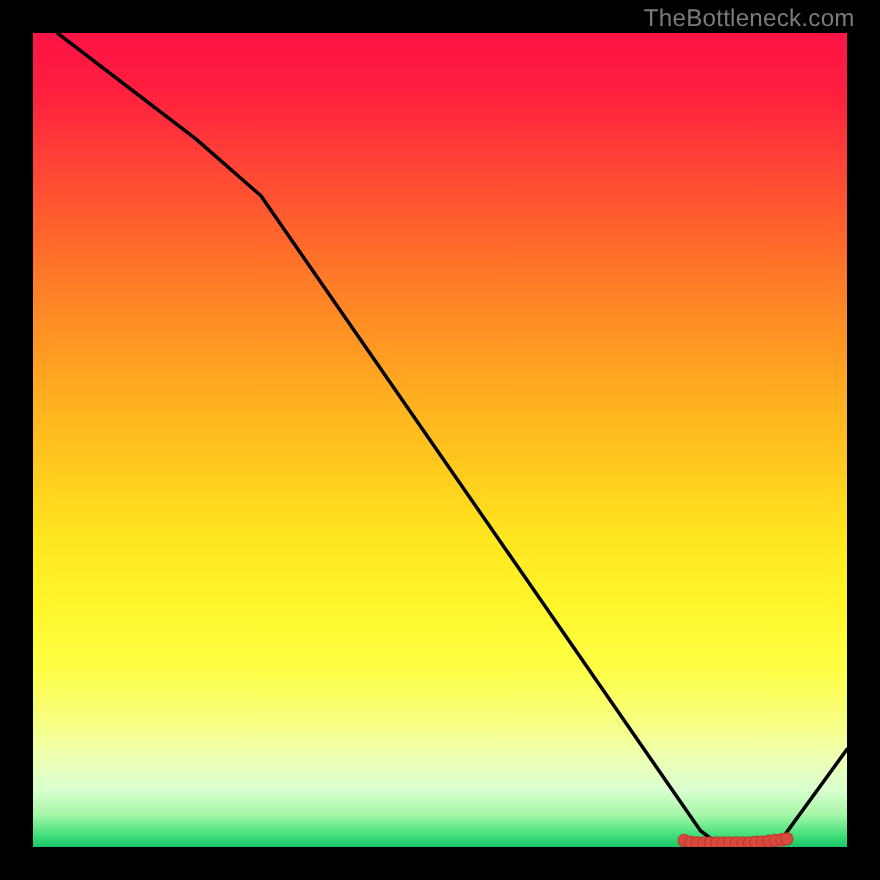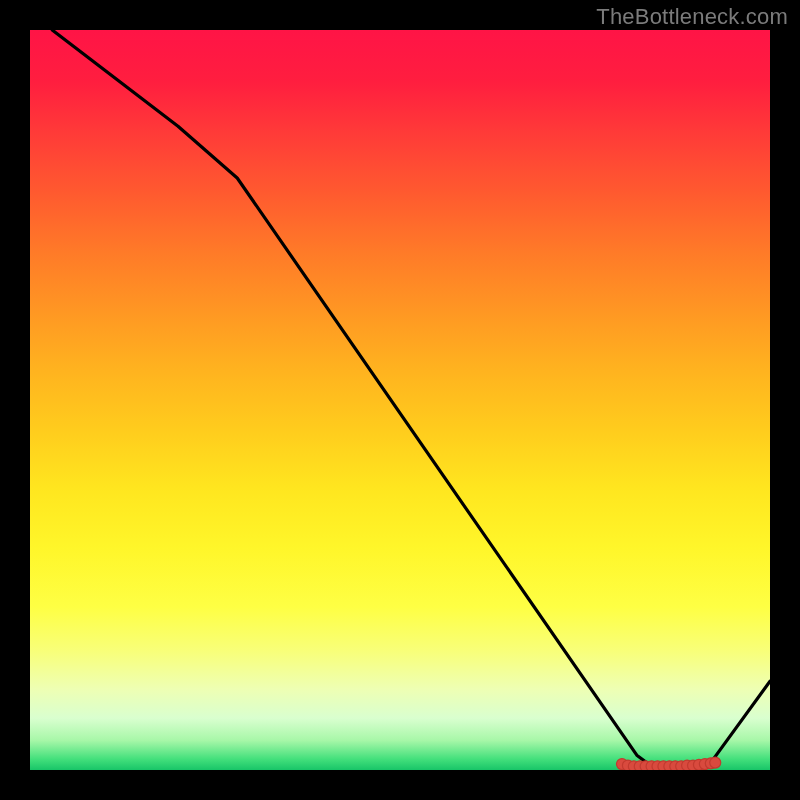--- a/index.html
+++ b/index.html
@@ -12,21 +12,21 @@
     overflow: hidden;
   }
   .wrapper {
     position: relative;
     width: 800px;
     height: 800px;
   }
   .attribution {
     position: absolute;
     top: 4px;
-    right: 12px;
+    right: 23px;
     color: #7b7b7b;
     font-size: 22px;
     letter-spacing: 0.2px;
     z-index: 10;
   }
   .plot-area {
     position: absolute;
     left: 30px;
     top: 30px;
     width: 740px;

